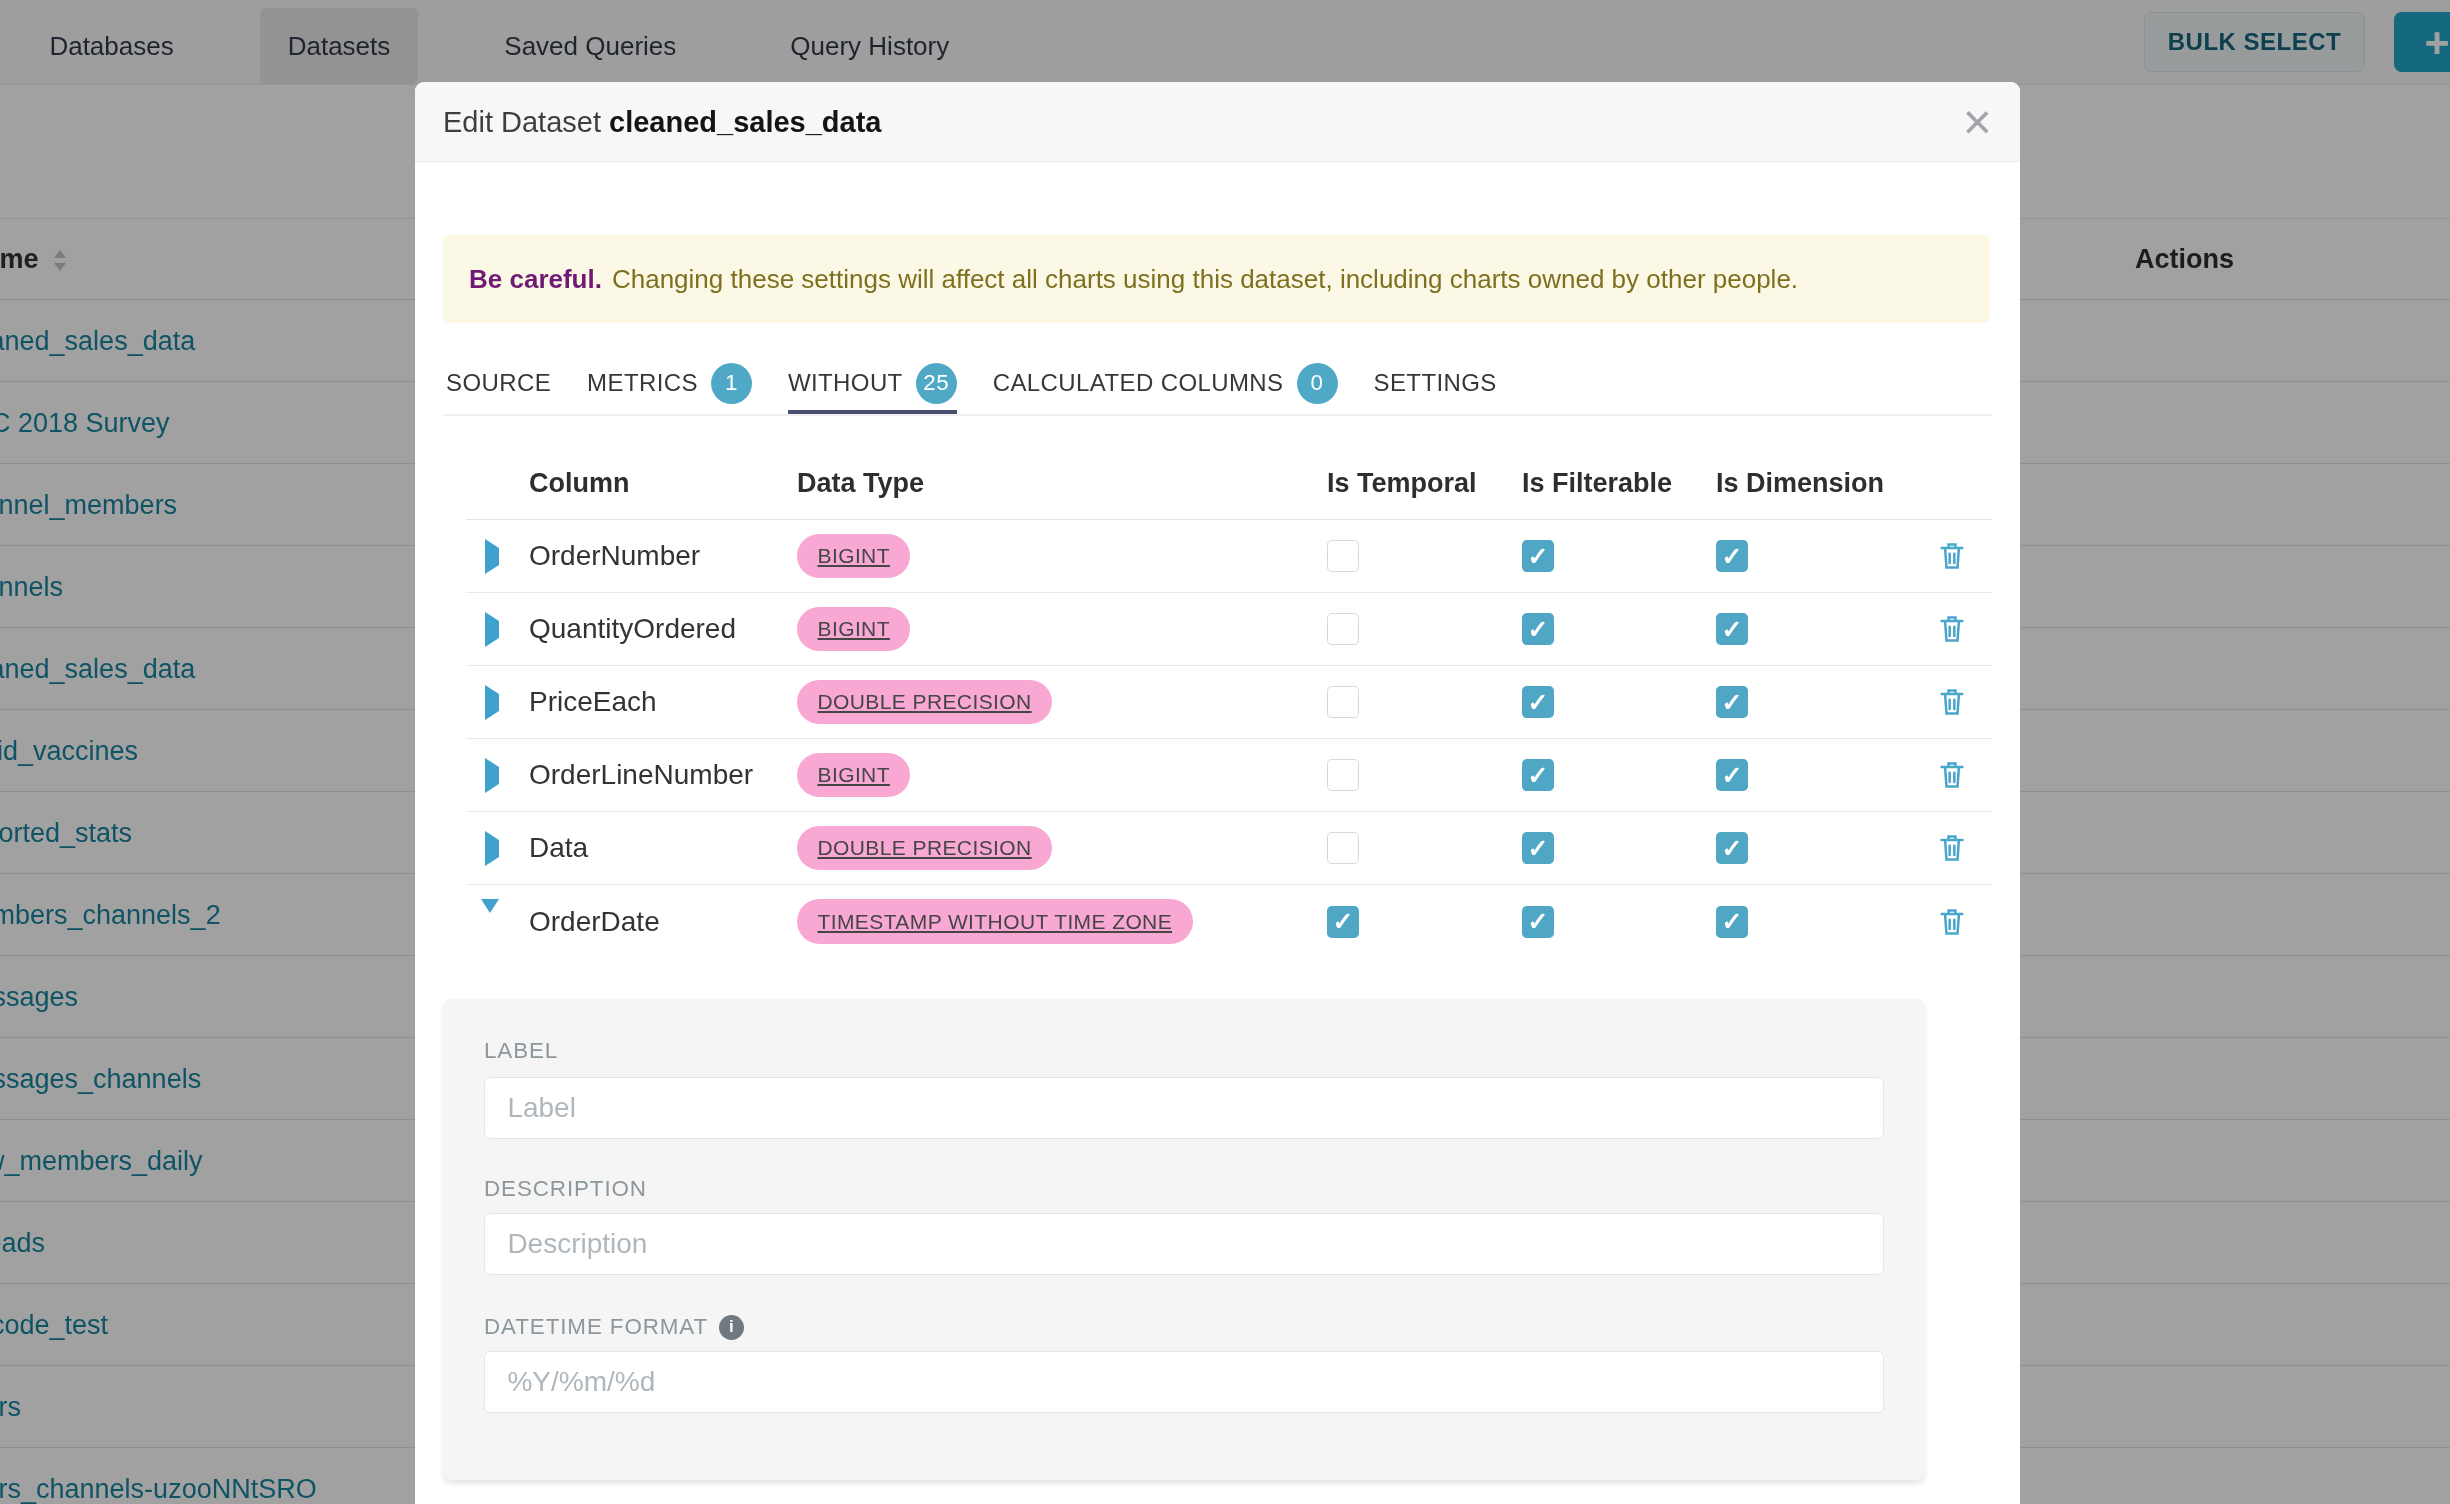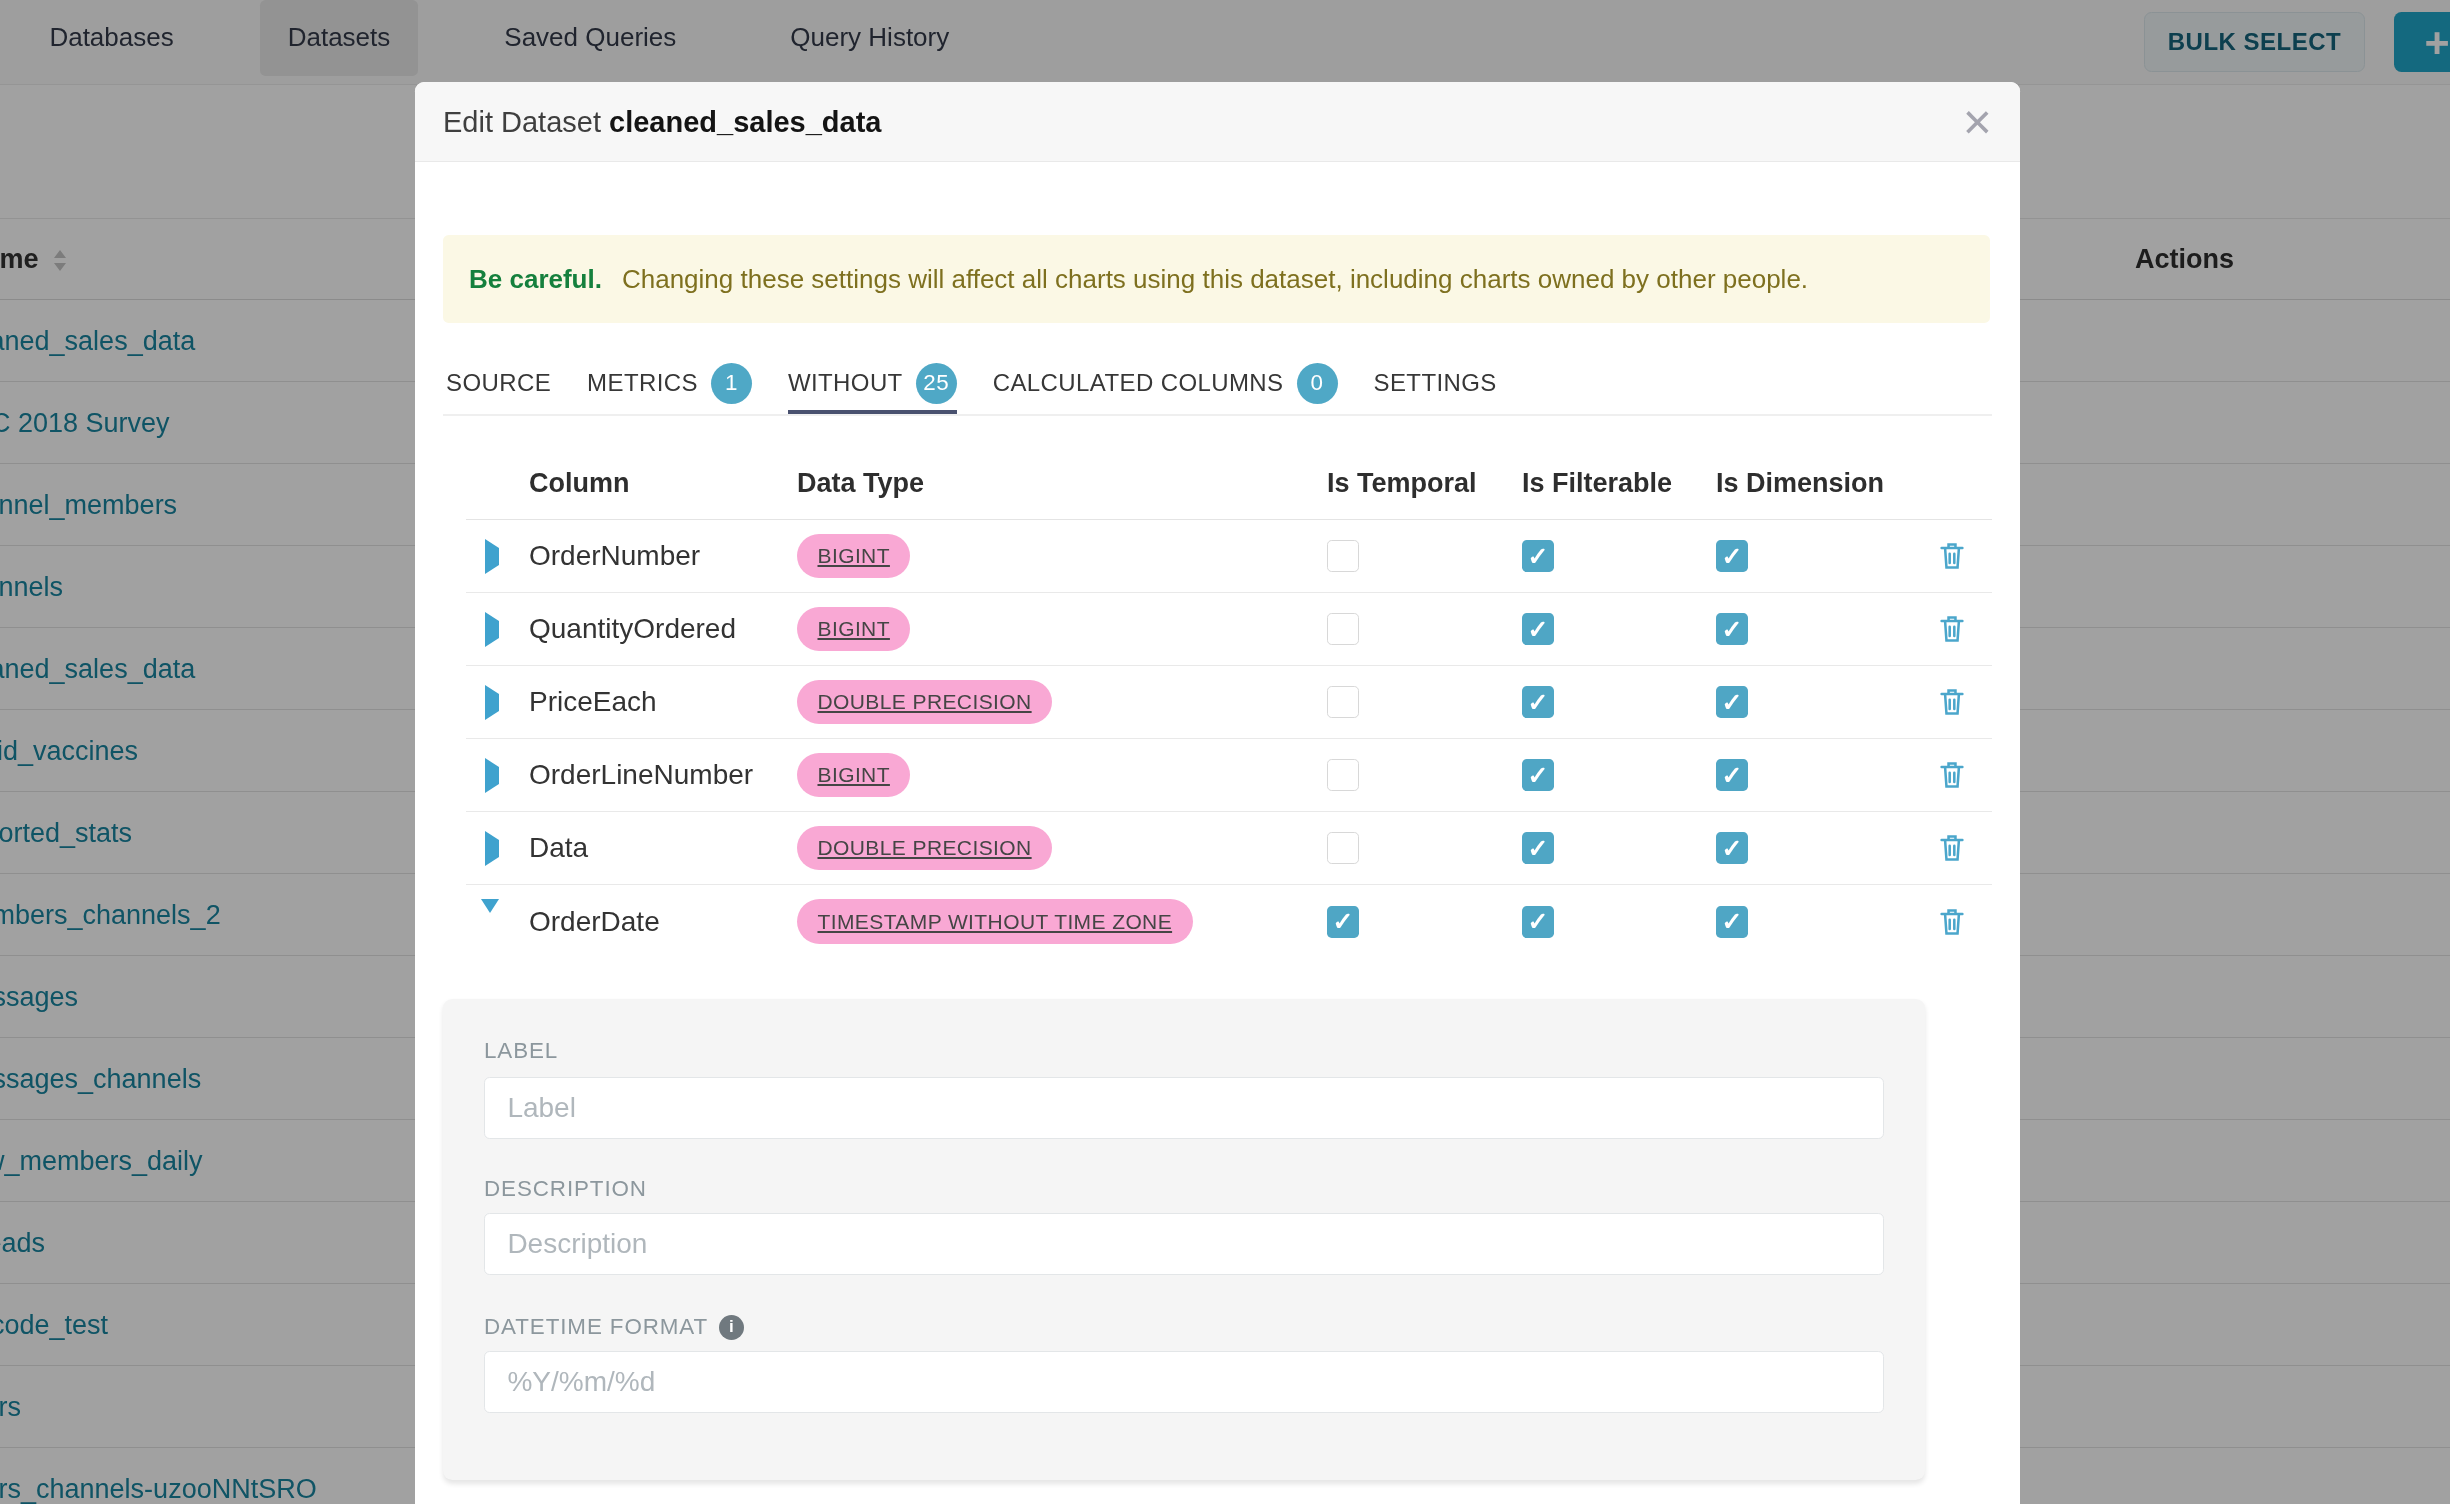--- a/index.html
+++ b/index.html
@@ -4,21 +4,21 @@
 <style>
   * { box-sizing: border-box; }
   html,body { margin:0; padding:0; }
   body {
     width:2450px; height:1505px; overflow:hidden; position:relative;
     font-family:"Liberation Sans", sans-serif; background:#fff; color:#333;
   }
 
   
   .nav { position:absolute; top:0; left:0; right:0; height:85px; background:#FAFAFA; border-bottom:0.9px solid #ECECEC; }
-  .nav-items { position:absolute; left:21.4px; top:0; height:84px; display:flex; align-items:flex-start; }
+  .nav-items { position:absolute; left:21.4px; top:0; height:84px; display:flex; align-items:flex-end; }
   .nav-item { font-size:26px; color:#333A4A; margin-right:58px; padding:22.4px 28px; border-radius:5.6px; white-space:nowrap; }
   .nav-item.active { background:#E9E9E9; }
   .bulk-btn { position:absolute; left:2144px; top:12px; width:221px; height:60px; background:#EFF6F8; border:0.9px solid #DCE8EC;
     border-radius:7.5px; color:#15647C; font-size:24px; font-weight:600; letter-spacing:0.5px; display:flex; align-items:center; justify-content:center; }
   .add-btn { position:absolute; left:2394px; top:12px; width:86px; height:60px; background:#20A7C9; border-radius:7.5px;
     color:#fff; font-size:43px; font-weight:700; display:flex; align-items:center; justify-content:center; line-height:1; }
 
   .filters { position:absolute; top:86px; left:0; right:0; height:133px; background:#fff; border-bottom:0.9px solid #E9E9E9; }
   .caret-down { width:0; height:0; border-left:9.3px solid transparent; border-right:9.3px solid transparent; border-top:11.2px solid #9B9B9B; display:inline-block; }
   .f-caret1 { position:absolute; left:28px; top:151px; }
@@ -42,21 +42,21 @@
 
   
   .modal { position:absolute; left:415px; top:82px; width:1605px; height:1423px; background:#fff; border-radius:9.3px 9.3px 0 0; z-index:10; }
   .m-header { position:absolute; top:0; left:0; right:0; height:80px; background:#F7F7F7; border-bottom:0.9px solid #E9E9E9; border-radius:9.3px 9.3px 0 0; }
   .m-title { position:absolute; left:28px; top:50%; transform:translateY(-50%); font-size:29px; color:#3F3F3F; white-space:nowrap; }
   .m-title .ds { font-weight:700; color:#141414; }
   .m-close { position:absolute; right:28px; top:50%; transform:translateY(-50%); font-size:50px; color:#A4A4AE; line-height:.8; cursor:default; }
 
   .banner { position:absolute; left:28px; right:30px; top:153px; height:88px; background:#FBF8E5; border-radius:5.6px;
     font-size:26px; color:#7E701F; line-height:88px; padding-left:26px; white-space:nowrap; overflow:hidden; }
-  .banner b { color:#15803d; margin-right:20px; }
+  .banner b { color:#701a75; margin-right:10px; }
 
   .tabs { position:absolute; left:31px; top:272px; height:58px; display:flex; gap:36px; align-items:center; }
   .tab { display:flex; align-items:center; gap:13px; font-size:24px; letter-spacing:0.4px; color:#373737; height:58px; position:relative; white-space:nowrap; }
   .tab .badge { min-width:41px; height:41px; padding:0 5.6px; border-radius:20.5px; background:#4FA8C6; color:#fff; font-size:22.4px; display:flex; align-items:center; justify-content:center; }
   .tab.active::after { content:""; position:absolute; left:0; right:0; bottom:-3.7px; height:5.6px; background:#49516F; }
   .tabs-divider { position:absolute; left:28px; right:28px; top:332px; height:1.9px; background:#EFEFEF; }
 
   .ctable { position:absolute; left:51px; top:365px; right:28px; }
   .trow { display:grid; grid-template-columns:63px 268px 530px 195px 194px 1fr; align-items:center; height:73px; border-bottom:0.9px solid #E9E9E9; }
   .trow.head { font-weight:700; font-size:27px; color:#2E2E2E; border-bottom:1.9px solid #E4E4E4; }

